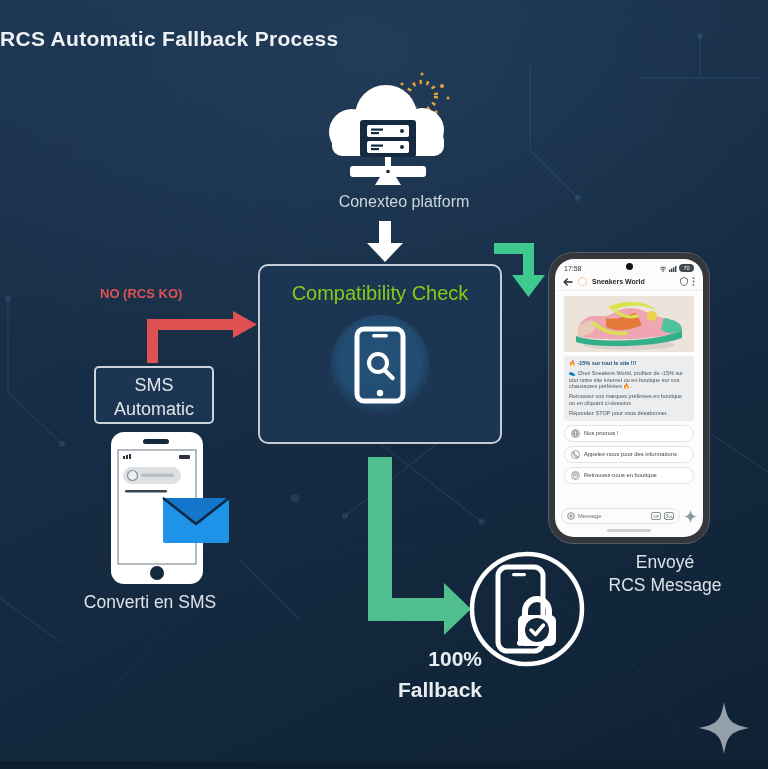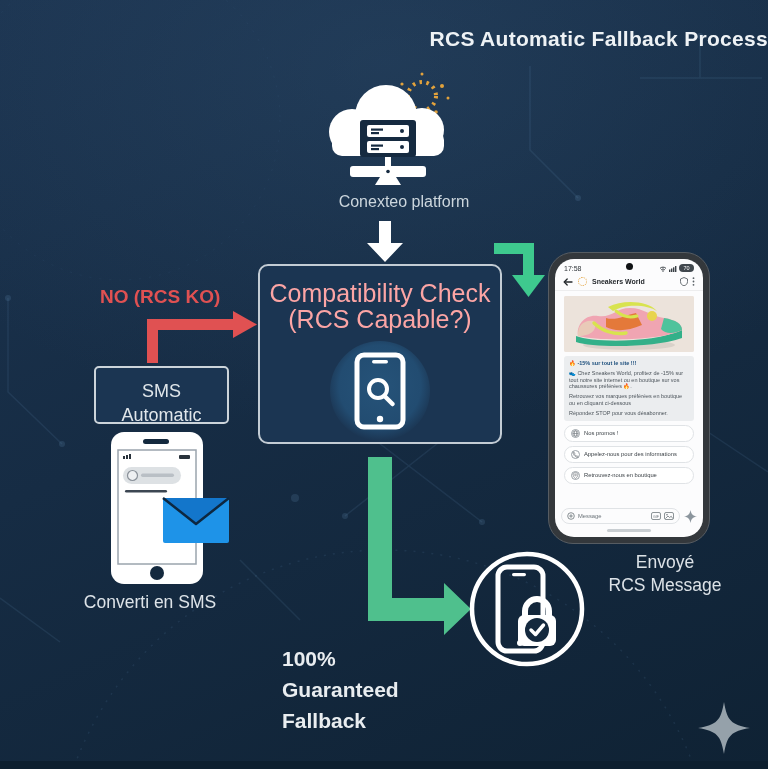--- a/index.html
+++ b/index.html
@@ -6,35 +6,35 @@
   #canvas{
     position:relative;width:768px;height:769px;overflow:hidden;
     font-family:"Liberation Sans",sans-serif;
     background:
       radial-gradient(120% 80% at 50% 8%, rgba(52,86,120,0.30), rgba(0,0,0,0) 60%),
       linear-gradient(155deg,#1c3450 0%,#162c44 45%,#0f2234 100%);
   }
   .abs{position:absolute;}
   svg{display:block;}
   
-  .title{top:27px;left:0;width:768px;text-align:right;color:#eef2f5;font-size:21px;font-weight:bold;letter-spacing:.3px;}
+  .title{top:27px;left:0;width:768px;text-align:left;color:#eef2f5;font-size:21px;font-weight:bold;letter-spacing:.3px;}
   .platform-label{top:193px;left:0;width:768px;text-align:center;color:#ccd6dd;font-size:16px;padding-left:20px;}
   
   .check-box{left:258px;top:264px;width:244px;height:180px;background:#1b3552;border:2px solid #c3ccd4;border-radius:10px;box-sizing:border-box;text-align:center;}
-  .check-box .line{color:#fca5a5;font-size:25px;line-height:26px;}
+  .check-box .line{color:#84cc16;font-size:20px;line-height:26px;}
   .check-box .l1{margin-top:14px;}
   .check-circle{width:100px;height:100px;border-radius:50%;margin:9px auto 0;background:radial-gradient(circle at 50% 45%,#265379 0%,#224c71 55%,rgba(34,76,113,0) 74%);display:flex;align-items:center;justify-content:center;}
   
   .yes-label{left:498px;top:218px;width:150px;color:#3ec98e;font-size:19px;font-weight:bold;}
-  .no-label{left:100px;top:286px;width:140px;color:#e05152;font-size:19px;font-weight:bold;}
-  
-  .sms-box{left:94px;top:366px;width:135px;height:58px;background:#1b3552;border:2px solid #ccd4da;border-radius:5px;box-sizing:border-box;text-align:center;color:#e0e6ea;font-size:18px;line-height:24px;padding-top:11px;}
+  .no-label{left:100px;top:286px;width:140px;color:#e05152;font-size:13px;font-weight:bold;}
+  
+  .sms-box{left:94px;top:366px;width:120px;height:58px;background:#1b3552;border:2px solid #ccd4da;border-radius:5px;box-sizing:border-box;text-align:center;color:#e0e6ea;font-size:18px;line-height:24px;padding-top:5px;}
   .sms-caption{left:28px;top:592px;width:244px;text-align:center;color:#dde3e8;font-size:17.5px;}
   
-  .delivery-text{left:282px;top:643px;width:200px;text-align:left;color:#e9edf0;font-size:21px;font-weight:bold;line-height:31px;}
+  .delivery-text{left:282px;top:643px;width:200px;text-align:right;color:#e9edf0;font-size:21px;font-weight:bold;line-height:31px;}
   .rcs-caption{left:570px;top:551px;width:190px;text-align:center;color:#dce2e7;font-size:17.5px;line-height:23px;}
   
   .rphone{left:548px;top:252px;width:162px;height:292px;background:#34383c;border:1px solid #565c62;border-radius:25px;box-sizing:border-box;padding:6px;}
   .rscreen{position:relative;width:100%;height:100%;background:#fcfcfd;border-radius:19px;overflow:hidden;}
   .punch{position:absolute;top:4px;left:50%;margin-left:-3.5px;width:7px;height:7px;background:#101214;border-radius:50%;}
   .statusbar{display:flex;justify-content:space-between;align-items:center;padding:5px 9px 0;}
   .sb-time{font-size:7px;color:#2e3338;}
   .sb-right{display:flex;align-items:center;gap:2px;}
   .battery{width:15px;height:8px;background:#41484e;border-radius:4px;color:#fff;font-size:5.5px;line-height:8px;text-align:center;}
   .chathead{display:flex;align-items:center;gap:5px;padding:5px 8px 4px;border-bottom:1px solid #ededee;}
@@ -122,21 +122,20 @@
   </svg>
 
   <div class="abs platform-label">Conexteo platform</div>
 
   <svg class="abs" width="38" height="42" viewBox="0 0 38 42" style="left:366px;top:221px;">
     <path d="M13,0 H25 V22 H37 L19,41 L1,22 H13 Z" fill="#ffffff"></path>
   </svg>
 
   <div class="abs check-box">
     <div class="line l1">Compatibility Check</div>
-    <div class="line">(RCS Capable?)</div>
     <div class="check-circle">
       <svg width="52" height="78" viewBox="0 0 52 78">
         <rect x="3" y="3" width="46" height="72" rx="7" fill="none" stroke="#ffffff" stroke-width="5"></rect>
         <rect x="18" y="8" width="16" height="3.5" rx="1.7" fill="#ffffff"></rect>
         <circle cx="26" cy="67" r="3.2" fill="#ffffff"></circle>
         <circle cx="24" cy="37" r="9" fill="none" stroke="#ffffff" stroke-width="4"></circle>
         <line x1="30.5" y1="44" x2="38.5" y2="52" stroke="#ffffff" stroke-width="4.5" stroke-linecap="round"></line>
       </svg>
     </div>
   </div>
@@ -188,21 +187,20 @@
     <rect x="45" y="24" width="14" height="3.2" rx="1.6" fill="#ffffff"></rect>
     <circle cx="53" cy="94" r="3" fill="#ffffff"></circle>
     <path d="M58,68 v-6 a12,12 0 0 1 24,0 v6" fill="none" stroke="#ffffff" stroke-width="6"></path>
     <rect x="51" y="66" width="38" height="31" rx="6" fill="#ffffff"></rect>
     <circle cx="70" cy="81" r="12" fill="#14293e"></circle>
     <path d="M64,81 l4.5,4.5 l8,-9.5" fill="none" stroke="#ffffff" stroke-width="3.5" stroke-linecap="round" stroke-linejoin="round"></path>
   </svg>
 
   <div class="abs delivery-text">
     <div>100%</div>
-    <div>Guaranteed</div>
     <div>Fallback</div>
   </div>
 
   <div class="abs rphone">
     <div class="rscreen">
       <div class="punch"></div>
       <div class="statusbar">
         <span class="sb-time">17:58</span>
         <span class="sb-right">
           <svg width="8" height="7" viewBox="0 0 8 7">

